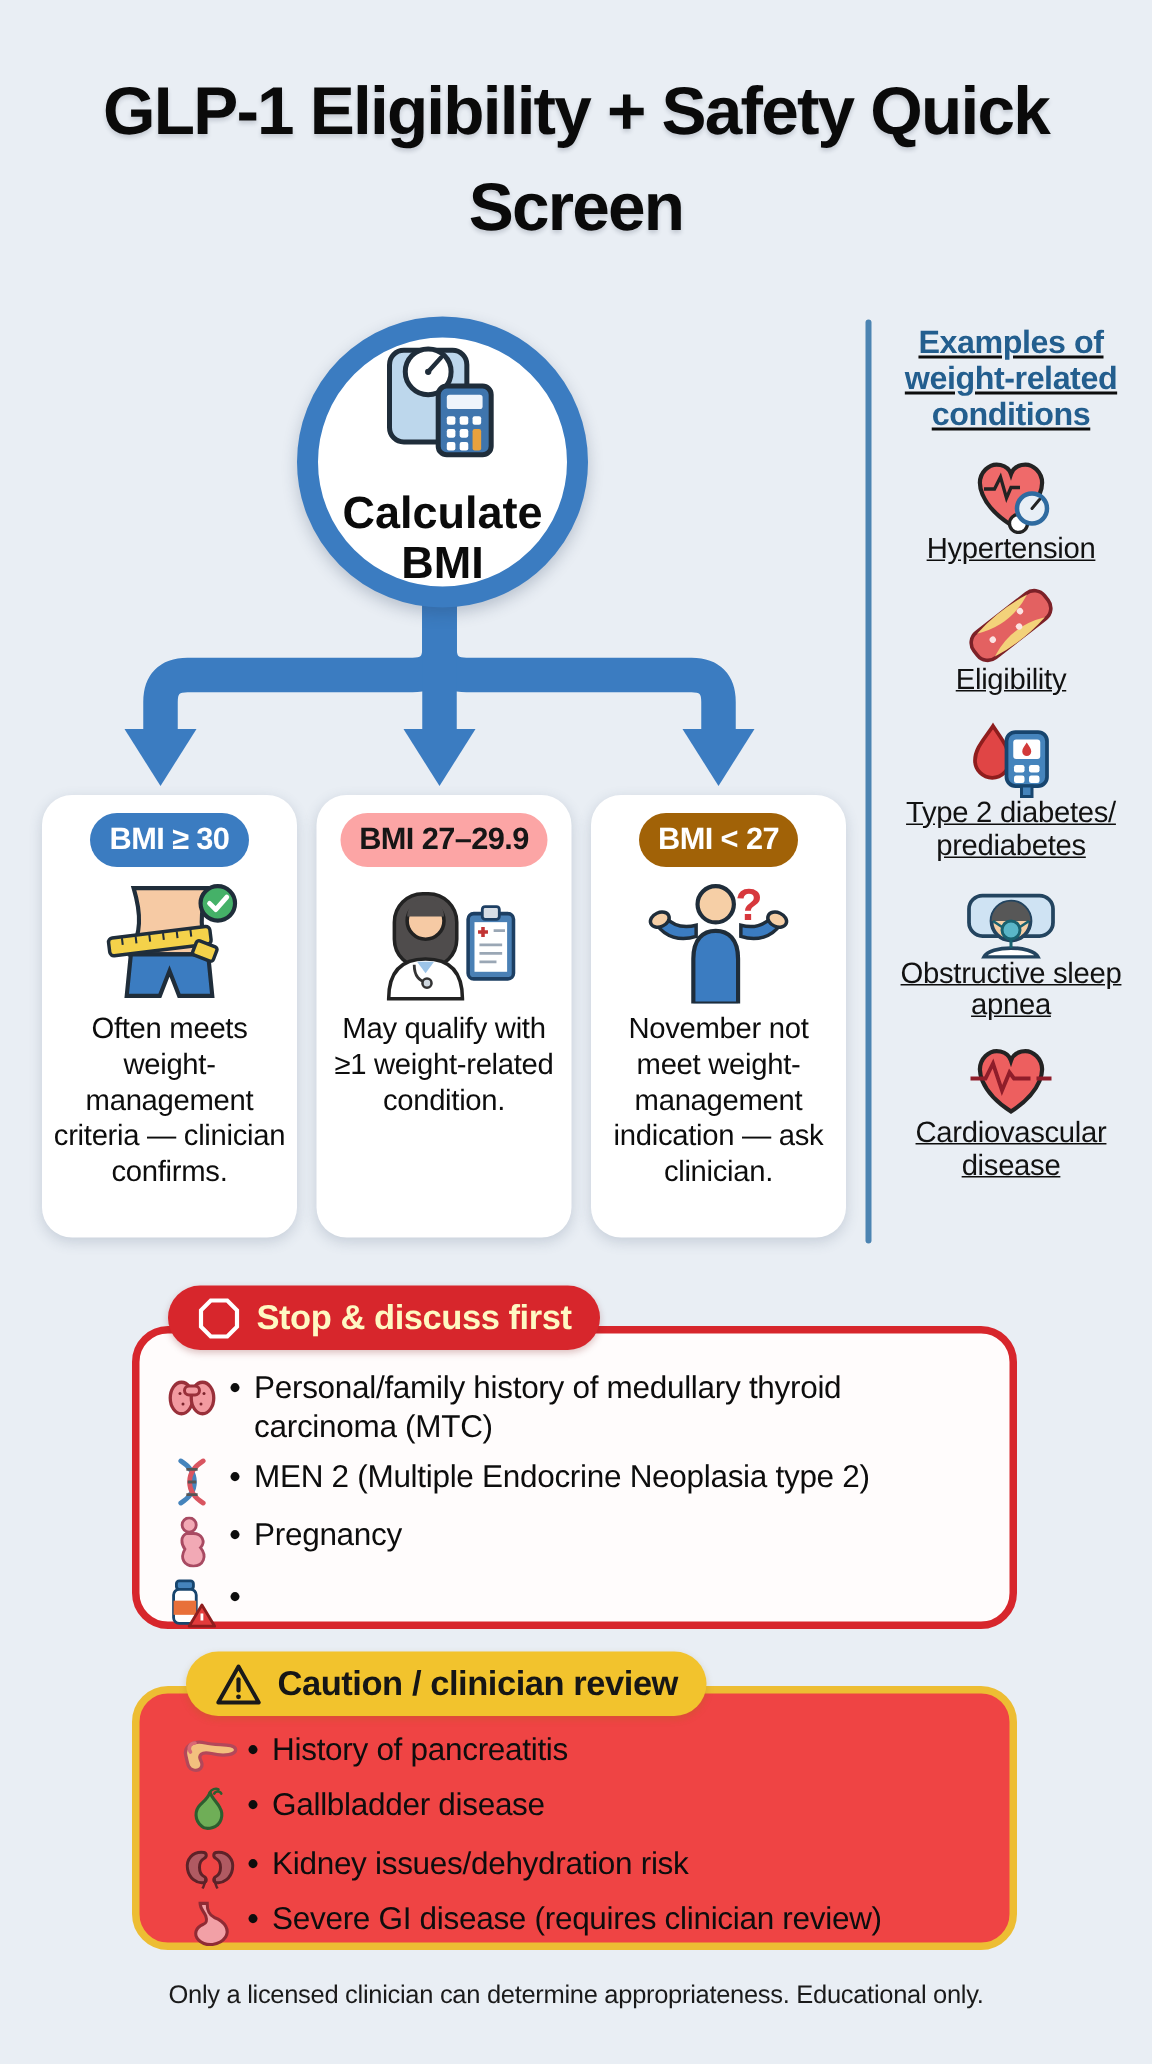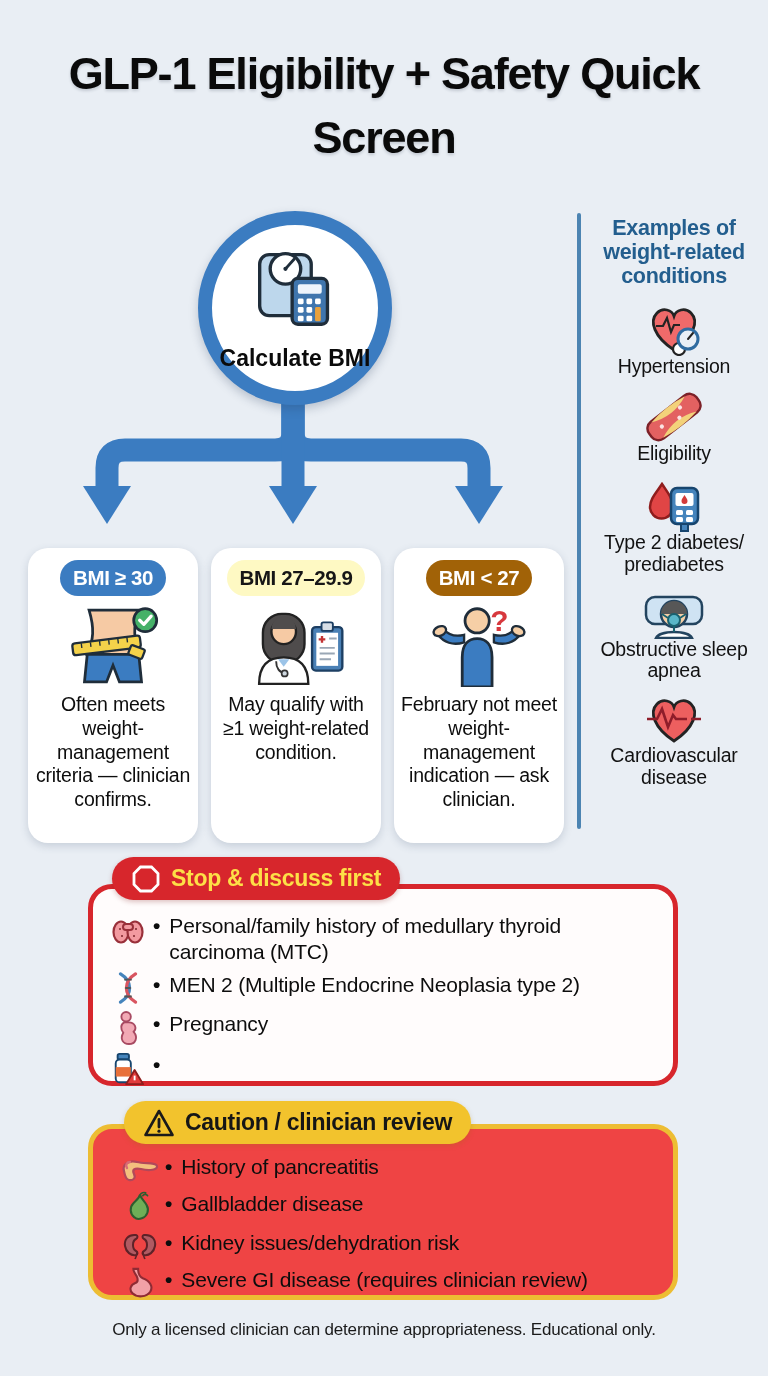--- a/index.html
+++ b/index.html
@@ -6,48 +6,48 @@
   .canvas{position:relative;width:768px;height:1376px;background:#e9eef4;overflow:hidden;
           font-family:"Liberation Sans","DejaVu Sans",sans-serif;color:#0d0d0d;}
   
   .title{position:absolute;top:42px;left:50%;transform:translateX(-50%);width:660px;
          text-align:center;font-size:45px;font-weight:bold;letter-spacing:-1.2px;line-height:1.42;
          color:#0a0a0a;text-shadow:0 2px 3px rgba(30,40,60,.18);}
   
   .bmi-node{position:absolute;left:198px;top:211px;width:166px;height:166px;background:#fff;
             border:14px solid #3b7cc1;border-radius:50%;display:flex;flex-direction:column;
             align-items:center;justify-content:center;box-shadow:0 4px 10px rgba(40,60,90,.25);z-index:2;}
-  .bmi-label{font-weight:bold;font-size:23px;line-height:1.1;text-align:center;color:#0b0b0b;margin-top:13px;}
+  .bmi-label{font-weight:bold;font-size:30px;line-height:1.1;text-align:center;color:#0b0b0b;margin-top:13px;}
   .connector{position:absolute;left:47px;top:398px;width:492px;height:128px;}
   
-  .card{position:absolute;top:548px;width:170px;height:295px;background:#fff;border-radius:20px;
+  .card{position:absolute;top:530px;width:170px;height:295px;background:#fff;border-radius:20px;
         box-shadow:0 3px 9px rgba(60,80,110,.20);text-align:center;}
   .card1{left:28px}.card2{left:211px}.card3{left:394px}
   .pill{display:inline-block;margin-top:12px;padding:6px 13px;border-radius:20px;
         font-size:20.5px;font-weight:bold;letter-spacing:-0.4px;white-space:nowrap;}
   .pill-blue{background:#3b7cc1;color:#fff}
-  .pill-peach{background:#fef9c3;color:#161616}
+  .pill-peach{background:#fca5a5;color:#161616}
   .pill-red{background:#a16207;color:#fff}
   .card-icon{height:94px;display:flex;align-items:center;justify-content:center;margin-top:3px;}
   .card-text{font-size:19.5px;line-height:1.22;color:#0d0d0d;padding:0 7px;letter-spacing:-0.2px;}
   
   .side-line{position:absolute;left:577px;top:213px;width:4px;height:616px;background:#4c84b2;border-radius:2px;}
-  .sidebar{position:absolute;left:586px;top:216px;width:176px;text-align:center;}
+  .sidebar{position:absolute;left:586px;top:216px;width:176px;text-align:center;text-decoration:underline;}
   .side-heading{font-size:21.5px;font-weight:bold;color:#235e8e;line-height:1.12;
                 letter-spacing:-0.3px;margin-bottom:14px;}
   .side-item{margin-bottom:13px;}
   .side-item svg{display:block;margin:0 auto 3px;}
   .side-label{font-size:19.5px;line-height:1.12;color:#121212;max-width:152px;margin:0 auto;letter-spacing:-0.2px;}
   
   .big-box{position:absolute;left:88px;box-sizing:border-box;width:590px;border-radius:24px;}
   .stop-box{top:884px;height:202px;background:#fffcfc;border:5px solid #d7262c;padding:24px 18px 0 16px;}
   .caution-box{top:1124px;height:176px;background:#ef4444;border:5px solid #edbd33;padding:25px 18px 0 28px;}
   .box-pill{position:absolute;height:43px;padding:0 19px;display:flex;align-items:center;gap:10px;
             border-radius:24px;font-size:23px;font-weight:bold;z-index:3;letter-spacing:-0.3px;white-space:nowrap;}
-  .stop-pill{left:112px;top:857px;background:#d7262c;color:#fde047;box-shadow:0 2px 5px rgba(120,20,20,.25);}
+  .stop-pill{left:112px;top:857px;background:#d7262c;color:#fef9c3;box-shadow:0 2px 5px rgba(120,20,20,.25);}
   .caution-pill{left:124px;top:1101px;background:#f2c32d;color:#161616;box-shadow:0 2px 5px rgba(150,110,10,.25);}
   .b-row{display:flex;align-items:flex-start;margin-bottom:7px;}
   .b-icon{flex:0 0 38px;display:flex;justify-content:center;margin-right:6px;}
   .b-dot{margin-right:9px;font-size:21px;line-height:1.25;}
   .b-dot::before{content:"•";font-weight:bold;}
   .b-text{font-size:21px;line-height:1.24;letter-spacing:-0.2px;color:#0d0d0d;}
   
   .footer{position:absolute;top:1320px;left:0;width:100%;text-align:center;font-size:17px;
           color:#1a1a1a;letter-spacing:-0.2px;}
 </style>
@@ -138,21 +138,21 @@
       <svg width="98" height="82" viewBox="0 0 104 88">
         <text x="64" y="28" font-size="32" font-weight="bold" fill="#d7383d" font-family="inherit">?</text>
         <circle cx="50" cy="17" r="13" fill="#f6cfa6" stroke="#1f2d3a" stroke-width="3"></circle>
         <path d="M34,88 L34,56 C34,42 41,36 50,36 C59,36 66,42 66,56 L66,88 Z" fill="#3b7cc1" stroke="#1f2d3a" stroke-width="3"></path>
         <path d="M36,40 C24,44 14,40 8,32 L14,26 C20,33 28,34 36,32 Z" fill="#3b7cc1" stroke="#1f2d3a" stroke-width="2.5"></path>
         <path d="M68,40 C80,44 90,40 96,32 L90,26 C84,33 76,34 68,32 Z" fill="#3b7cc1" stroke="#1f2d3a" stroke-width="2.5"></path>
         <ellipse cx="10" cy="28" rx="7" ry="5" transform="rotate(-24 10 28)" fill="#f6cfa6" stroke="#1f2d3a" stroke-width="2.5"></ellipse>
         <ellipse cx="94" cy="28" rx="7" ry="5" transform="rotate(24 94 28)" fill="#f6cfa6" stroke="#1f2d3a" stroke-width="2.5"></ellipse>
       </svg>
     </div>
-    <div class="card-text">February not meet weight-management indication — ask clinician.</div>
+    <div class="card-text">November not meet weight-management indication — ask clinician.</div>
   </div>
 
   <div class="side-line"></div>
   <div class="sidebar">
     <div class="side-heading">Examples of weight-related conditions</div>
 
     <div class="side-item">
       <span>
         <svg width="58" height="54" viewBox="0 0 58 54" style="display:block;margin:0 auto;">
           <path d="M29,48 C9,35 4,19 12,11 C18,5 27,8 29,14 C31,8 40,5 46,11 C54,19 49,35 29,48 Z" fill="#ef6a6a" stroke="#232323" stroke-width="2.8"></path>

